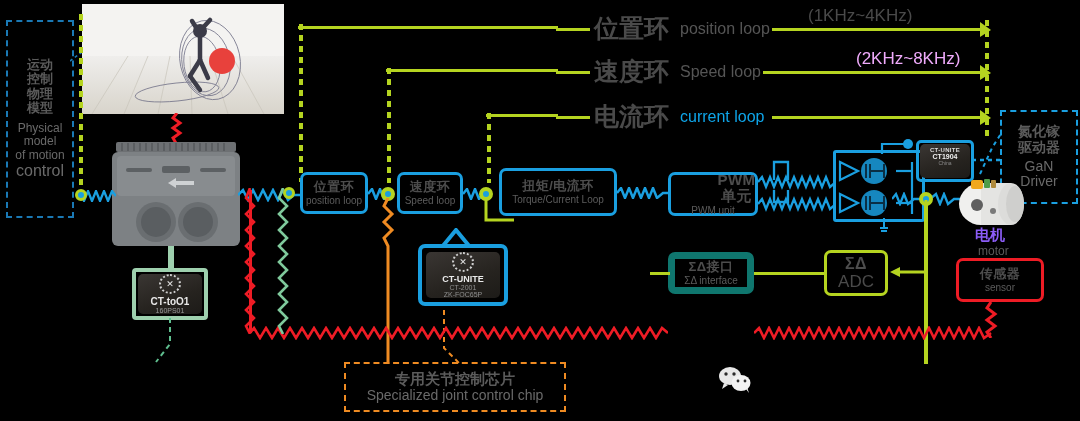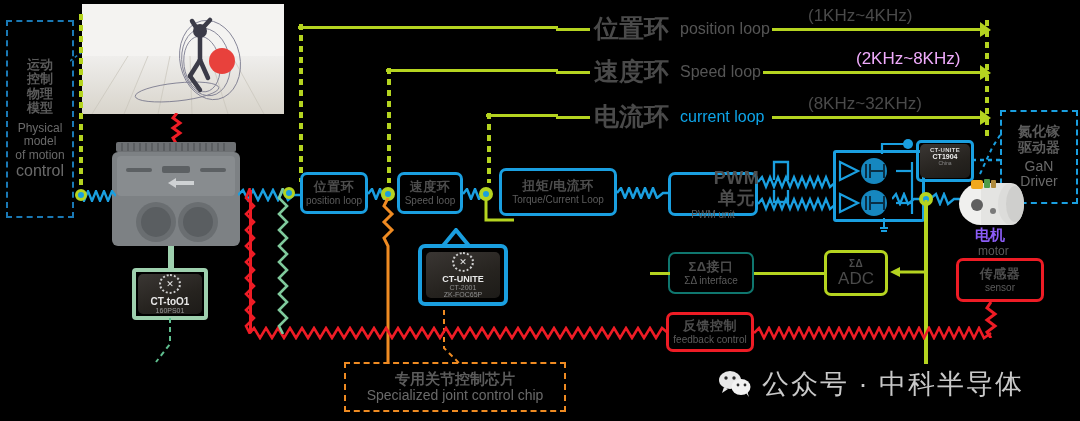--- a/index.html
+++ b/index.html
@@ -198,21 +198,20 @@
   <div class="flab" style="left:680px;top:63px;font-size:16px;color:#555;">Speed loop</div>
   <div class="flab" style="left:808px;top:49px;font-size:17px;color:#f0abfc;margin-left:48px;">(2KHz~8KHz)</div>
 
   <div class="ln" style="left:556px;top:116px;width:34px;height:3px;background:#b5d420;"></div>
   <div class="ln" style="left:772px;top:116px;width:213px;height:3px;background:#b5d420;"></div>
   <svg class="abs" style="left:980px;top:110px;width:14px;height:16px;">
     <polygon points="0,0 11,8 0,15" fill="#b5d420"></polygon>
   </svg>
   <div class="flab" style="left:594px;top:100px;font-size:25px;font-weight:700;color:#4a4a4a;">电流环</div>
   <div class="flab" style="left:680px;top:108px;font-size:16px;color:#0ea5e9;">current loop</div>
-  <div class="flab" style="left:808px;top:94px;font-size:17px;color:#4a4a4a;">(8KHz~32KHz)</div>
 
   <svg class="abs" style="left:984px;top:20px;width:6px;height:120px;">
     <line x1="3" y1="0" x2="3" y2="120" stroke="#b5d420" stroke-width="4" stroke-dasharray="6,5"></line>
   </svg>
 
   <svg class="abs" style="left:298px;top:24px;width:6px;height:158px;">
     <line x1="3" y1="0" x2="3" y2="158" stroke="#b5d420" stroke-width="4" stroke-dasharray="6,5"></line>
   </svg>
   <div class="ln" style="left:298px;top:26px;width:260px;height:3px;background:#b5d420;"></div>
 
@@ -259,21 +258,21 @@
   <div class="blk" style="left:499px;top:168px;width:118px;height:48px;border:3px solid #1a9fe0;">
     <div class="cn" style="font-size:13px;">扭矩/电流环</div>
     <div class="en" style="font-size:10px;">Torque/Current Loop</div>
   </div>
 
   <svg class="abs" style="left:617px;top:187px;width:52px;height:12px;">
     <path d="M0,6 L4,1 L8,11 L12,1 L16,11 L20,1 L24,11 L28,1 L32,11 L36,1 L40,11 L46,6 L52,6" stroke="#1a9fe0" stroke-width="2.5" fill="none"></path>
   </svg>
 
   <div class="blk" style="left:668px;top:172px;width:90px;height:44px;border:3px solid #1a9fe0;">
-    <div class="cn" style="font-size:18px;margin-left:47px;">PWM单元</div>
+    <div class="cn" style="font-size:15px;margin-left:47px;">PWM单元</div>
     <div class="en" style="font-size:10px;">PWM unit</div>
   </div>
 
   <svg class="abs" style="left:758px;top:160px;width:78px;height:58px;">
     <path d="M0,22 L4,17 L8,27 L12,17 L16,27 L20,17 L24,27 L28,17 L32,27 L36,17 L40,27 L44,17 L48,27 L52,17 L56,27 L60,17 L64,27 L68,17 L72,27 L78,22" stroke="#1a9fe0" stroke-width="2.3" fill="none"></path>
     <path d="M0,44 L4,39 L8,49 L12,39 L16,49 L20,39 L24,49 L28,39 L32,49 L36,39 L40,49 L44,39 L48,49 L52,39 L56,49 L60,39 L64,49 L68,39 L72,49 L78,44" stroke="#1a9fe0" stroke-width="2.3" fill="none"></path>
     <path d="M16,20 L16,2 L30,2 L30,20" stroke="#1a9fe0" stroke-width="2.3" fill="none"></path>
     <path d="M16,30 L16,42 L30,42 L30,30" stroke="#1a9fe0" stroke-width="2.3" fill="none"></path>
   </svg>
 
@@ -342,39 +341,35 @@
 
   <div class="blk" style="left:956px;top:258px;width:88px;height:44px;border:3px solid #ee1c25;">
     <div class="cn" style="font-size:13px;">传感器</div>
     <div class="en" style="font-size:10px;">sensor</div>
   </div>
   <svg class="abs" style="left:984px;top:302px;width:14px;height:36px;">
     <path d="M7,0 L3,6 L11,12 L3,18 L11,24 L3,30 L7,36" stroke="#ee1c25" stroke-width="3" fill="none"></path>
   </svg>
 
   <div class="blk" style="left:824px;top:250px;width:64px;height:46px;border:3px solid #b5d420;">
-    <div class="cn" style="font-size:10px;">ΣΔ</div>
+    <div class="cn" style="font-size:16px;">ΣΔ</div>
     <div class="en" style="font-size:17px;color:#4a4a4a;">ADC</div>
   </div>
   <svg class="abs" style="left:886px;top:200px;width:44px;height:78px;">
     <path d="M40,0 L40,72 L12,72" stroke="#b5d420" stroke-width="3" fill="none"></path>
     <polygon points="14,67 4,72 14,77" fill="#b5d420"></polygon>
   </svg>
 
-  <div class="blk" style="left:668px;top:252px;width:86px;height:42px;border:2px solid #0f766e;">
+  <div class="blk" style="left:668px;top:252px;width:86px;height:42px;border:7px solid #0f766e;">
     <div class="cn" style="font-size:13px;">ΣΔ接口</div>
     <div class="en" style="font-size:10px;">ΣΔ interface</div>
   </div>
   <div class="ln" style="left:754px;top:272px;width:72px;height:3px;background:#b5d420;"></div>
   <div class="ln" style="left:650px;top:272px;width:20px;height:3px;background:#b5d420;"></div>
 
-  <div class="blk" style="left:666px;top:312px;width:88px;height:40px;border:3px solid #ee1c25;">
-    <div class="cn" style="font-size:13px;">反馈控制</div>
-    <div class="en" style="font-size:10px;">feedback control</div>
-  </div>
   <svg class="abs" style="left:754px;top:326px;width:240px;height:14px;">
     <path d="M0,7 L5,2 L10,12 L15,2 L20,12 L25,2 L30,12 L35,2 L40,12 L45,2 L50,12 L55,2 L60,12 L65,2 L70,12 L75,2 L80,12 L85,2 L90,12 L95,2 L100,12 L105,2 L110,12 L115,2 L120,12 L125,2 L130,12 L135,2 L140,12 L145,2 L150,12 L155,2 L160,12 L165,2 L170,12 L175,2 L180,12 L185,2 L190,12 L195,2 L200,12 L205,2 L210,12 L215,2 L220,12 L225,2 L230,12 L237,7" stroke="#ee1c25" stroke-width="2.6" fill="none"></path>
   </svg>
   <svg class="abs" style="left:250px;top:326px;width:418px;height:14px;">
     <path d="M418,7 L412,2 L406,12 L400,2 L394,12 L388,2 L382,12 L376,2 L370,12 L364,2 L358,12 L352,2 L346,12 L340,2 L334,12 L328,2 L322,12 L316,2 L310,12 L304,2 L298,12 L292,2 L286,12 L280,2 L274,12 L268,2 L262,12 L256,2 L250,12 L244,2 L238,12 L232,2 L226,12 L220,2 L214,12 L208,2 L202,12 L196,2 L190,12 L184,2 L178,12 L172,2 L166,12 L160,2 L154,12 L148,2 L142,12 L136,2 L130,12 L124,2 L118,12 L112,2 L106,12 L100,2 L94,12 L88,2 L82,12 L76,2 L70,12 L64,2 L58,12 L52,2 L46,12 L40,2 L34,12 L28,2 L22,12 L16,2 L10,12 L4,2 L0,7" stroke="#ee1c25" stroke-width="2.6" fill="none"></path>
   </svg>
   <div class="ln" style="left:249px;top:190px;width:3px;height:143px;background:#ee1c25;"></div>
   <svg class="abs" style="left:243px;top:188px;width:14px;height:146px;">
     <path d="M7,146 L3,138 L11,130 L3,122 L11,114 L3,106 L11,98 L3,90 L11,82 L3,74 L11,66 L3,58 L11,50 L3,42 L11,34 L3,26 L11,18 L3,10 L7,0" stroke="#ee1c25" stroke-width="2.6" fill="none"></path>
   </svg>
@@ -396,16 +391,15 @@
     <svg width="34" height="28" viewBox="0 0 34 28">
       <ellipse cx="12" cy="10" rx="11" ry="9" fill="#e8e8e8"></ellipse>
       <polygon points="6,17 4,23 10,19" fill="#e8e8e8"></polygon>
       <circle cx="8" cy="8" r="1.7" fill="#2b2b2b"></circle>
       <circle cx="16" cy="8" r="1.7" fill="#2b2b2b"></circle>
       <ellipse cx="23" cy="17" rx="9.5" ry="8" fill="#f2f2f2"></ellipse>
       <polygon points="28,23 31,27 29,21" fill="#f2f2f2"></polygon>
       <circle cx="20" cy="15" r="1.4" fill="#2b2b2b"></circle>
       <circle cx="27" cy="15" r="1.4" fill="#2b2b2b"></circle>
     </svg>
-    <span class="wm-text">公众号 · 中科半导体</span>
   </div>
 
 </div>
 
 </body></html>

